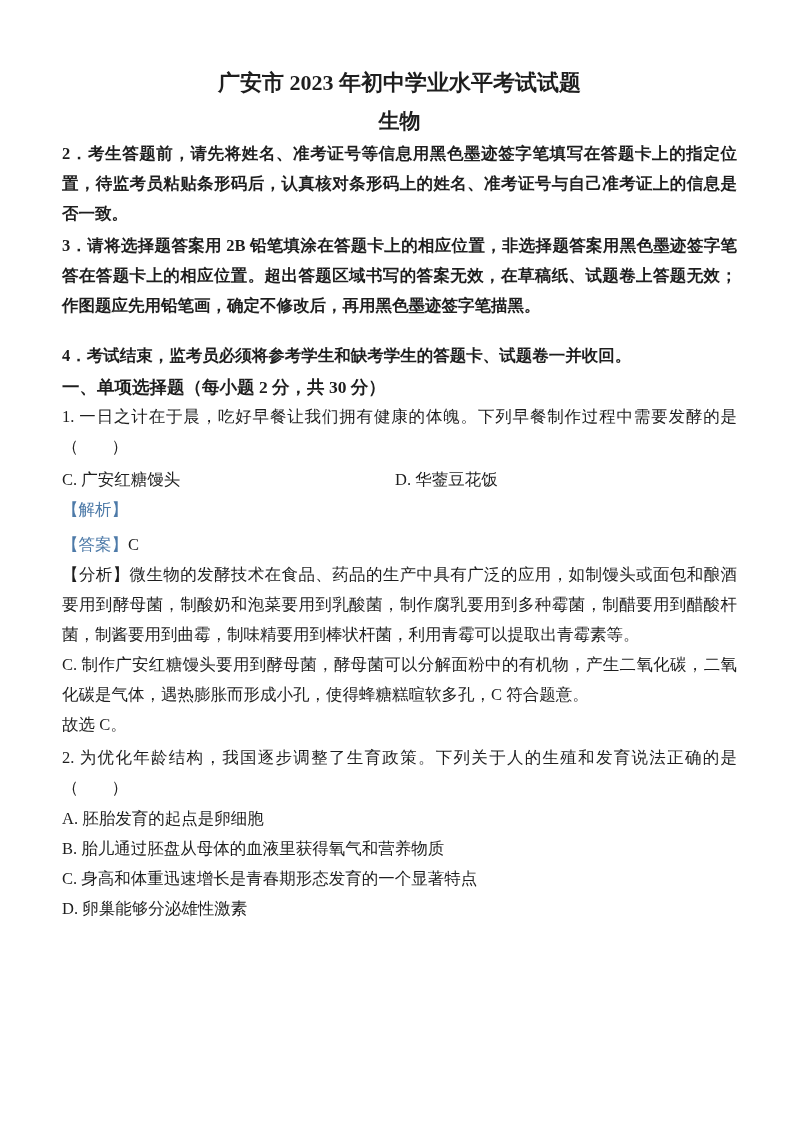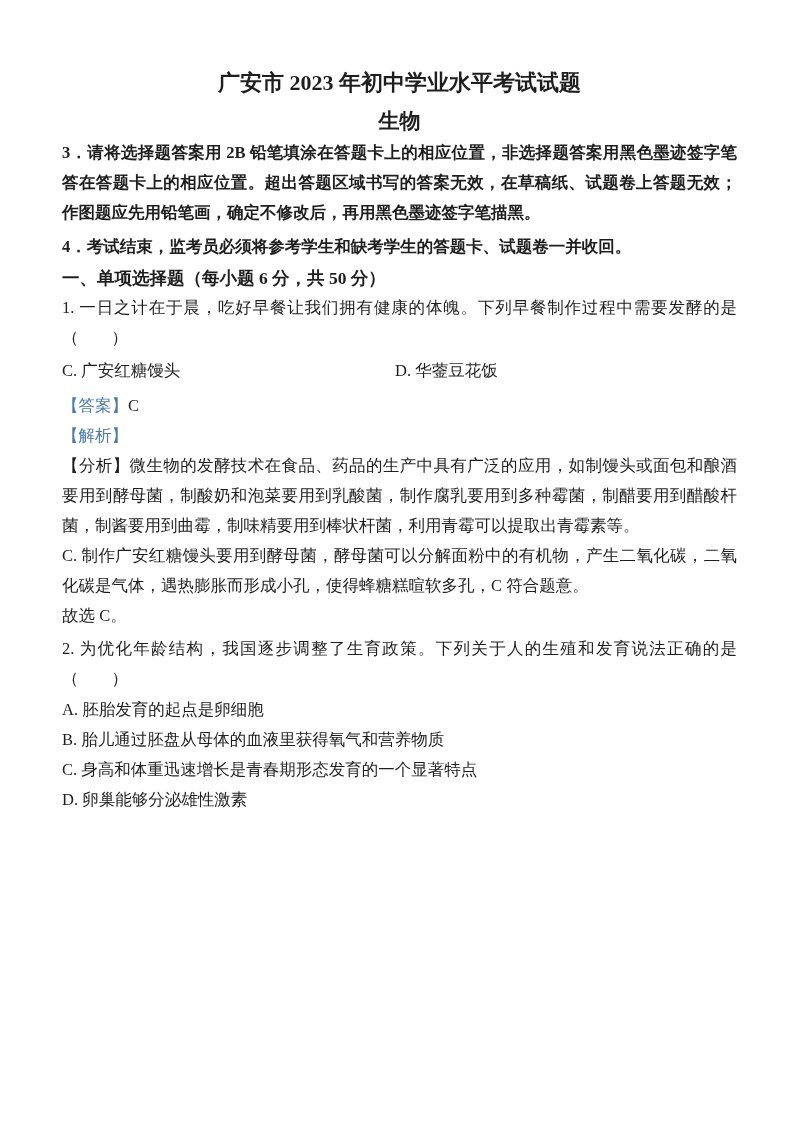--- a/index.html
+++ b/index.html
@@ -55,35 +55,36 @@
 </head>
 <body>
 
 <div class="page">
   <div class="content">
 
     <h1 class="doc-title">广安市 2023 年初中学业水平考试试题</h1>
     <h2 class="doc-subject">生物</h2>
 
 
+    <p class="para bold" style="margin-top:3px">2．考生答题前，请先将姓名、准考证号等信息用黑色墨迹签字笔填写在答题卡上的指定位置，待监考员粘贴条形码后，认真核对条形码上的姓名、准考证号与自己准考证上的信息是否一致。</p>
     <p class="para bold" style="margin-top:2px">3．请将选择题答案用 2B 铅笔填涂在答题卡上的相应位置，非选择题答案用黑色墨迹签字笔答在答题卡上的相应位置。超出答题区域书写的答案无效，在草稿纸、试题卷上答题无效；作图题应先用铅笔画，确定不修改后，再用黑色墨迹签字笔描黑。</p>
-    <p class="para bold" style="margin-top:4px">4．考试结束，监考员必须将参考学生和缺考学生的答题卡、试题卷一并收回。</p>
+    <p class="para bold" style="margin-top:20px">4．考试结束，监考员必须将参考学生和缺考学生的答题卡、试题卷一并收回。</p>
 
-    <p class="para bold section-heading" style="margin-top:1px">一、单项选择题（每小题 6 分，共 50 分）</p>
+    <p class="para bold section-heading" style="margin-top:1px">一、单项选择题（每小题 2 分，共 30 分）</p>
 
     <p class="para">1. 一日之计在于晨，吃好早餐让我们拥有健康的体魄。下列早餐制作过程中需要发酵的是（　　）</p>
 
     <div class="opt-grid" style="margin-top:3px">
       <span>C. 广安红糖馒头</span>
       <span>D. 华蓥豆花饭</span>
     </div>
 
+    <p class="para"><span class="blue">【解析】</span></p>
+
     <p class="para" style="margin-top:5px"><span class="blue">【答案】</span><span>C</span></p>
-
-    <p class="para"><span class="blue">【解析】</span></p>
 
     <p class="para"><span>【分析】</span><span>微生物的发酵技术在食品、药品的生产中具有广泛的应用，如制馒头或面包和酿酒要用到酵母菌，制酸奶和泡菜要用到乳酸菌，制作腐乳要用到多种霉菌，制醋要用到醋酸杆菌，制酱要用到曲霉，制味精要用到棒状杆菌，利用青霉可以提取出青霉素等。</span></p>
 
 
     <p class="para">C. 制作广安红糖馒头要用到酵母菌，酵母菌可以分解面粉中的有机物，产生二氧化碳，二氧化碳是气体，遇热膨胀而形成小孔，使得蜂糖糕暄软多孔，C 符合题意。</p>
 
     <p class="para">故选 C。</p>
 
     <p class="para" style="margin-top:3px">2. 为优化年龄结构，我国逐步调整了生育政策。下列关于人的生殖和发育说法正确的是（　　）</p>
 

